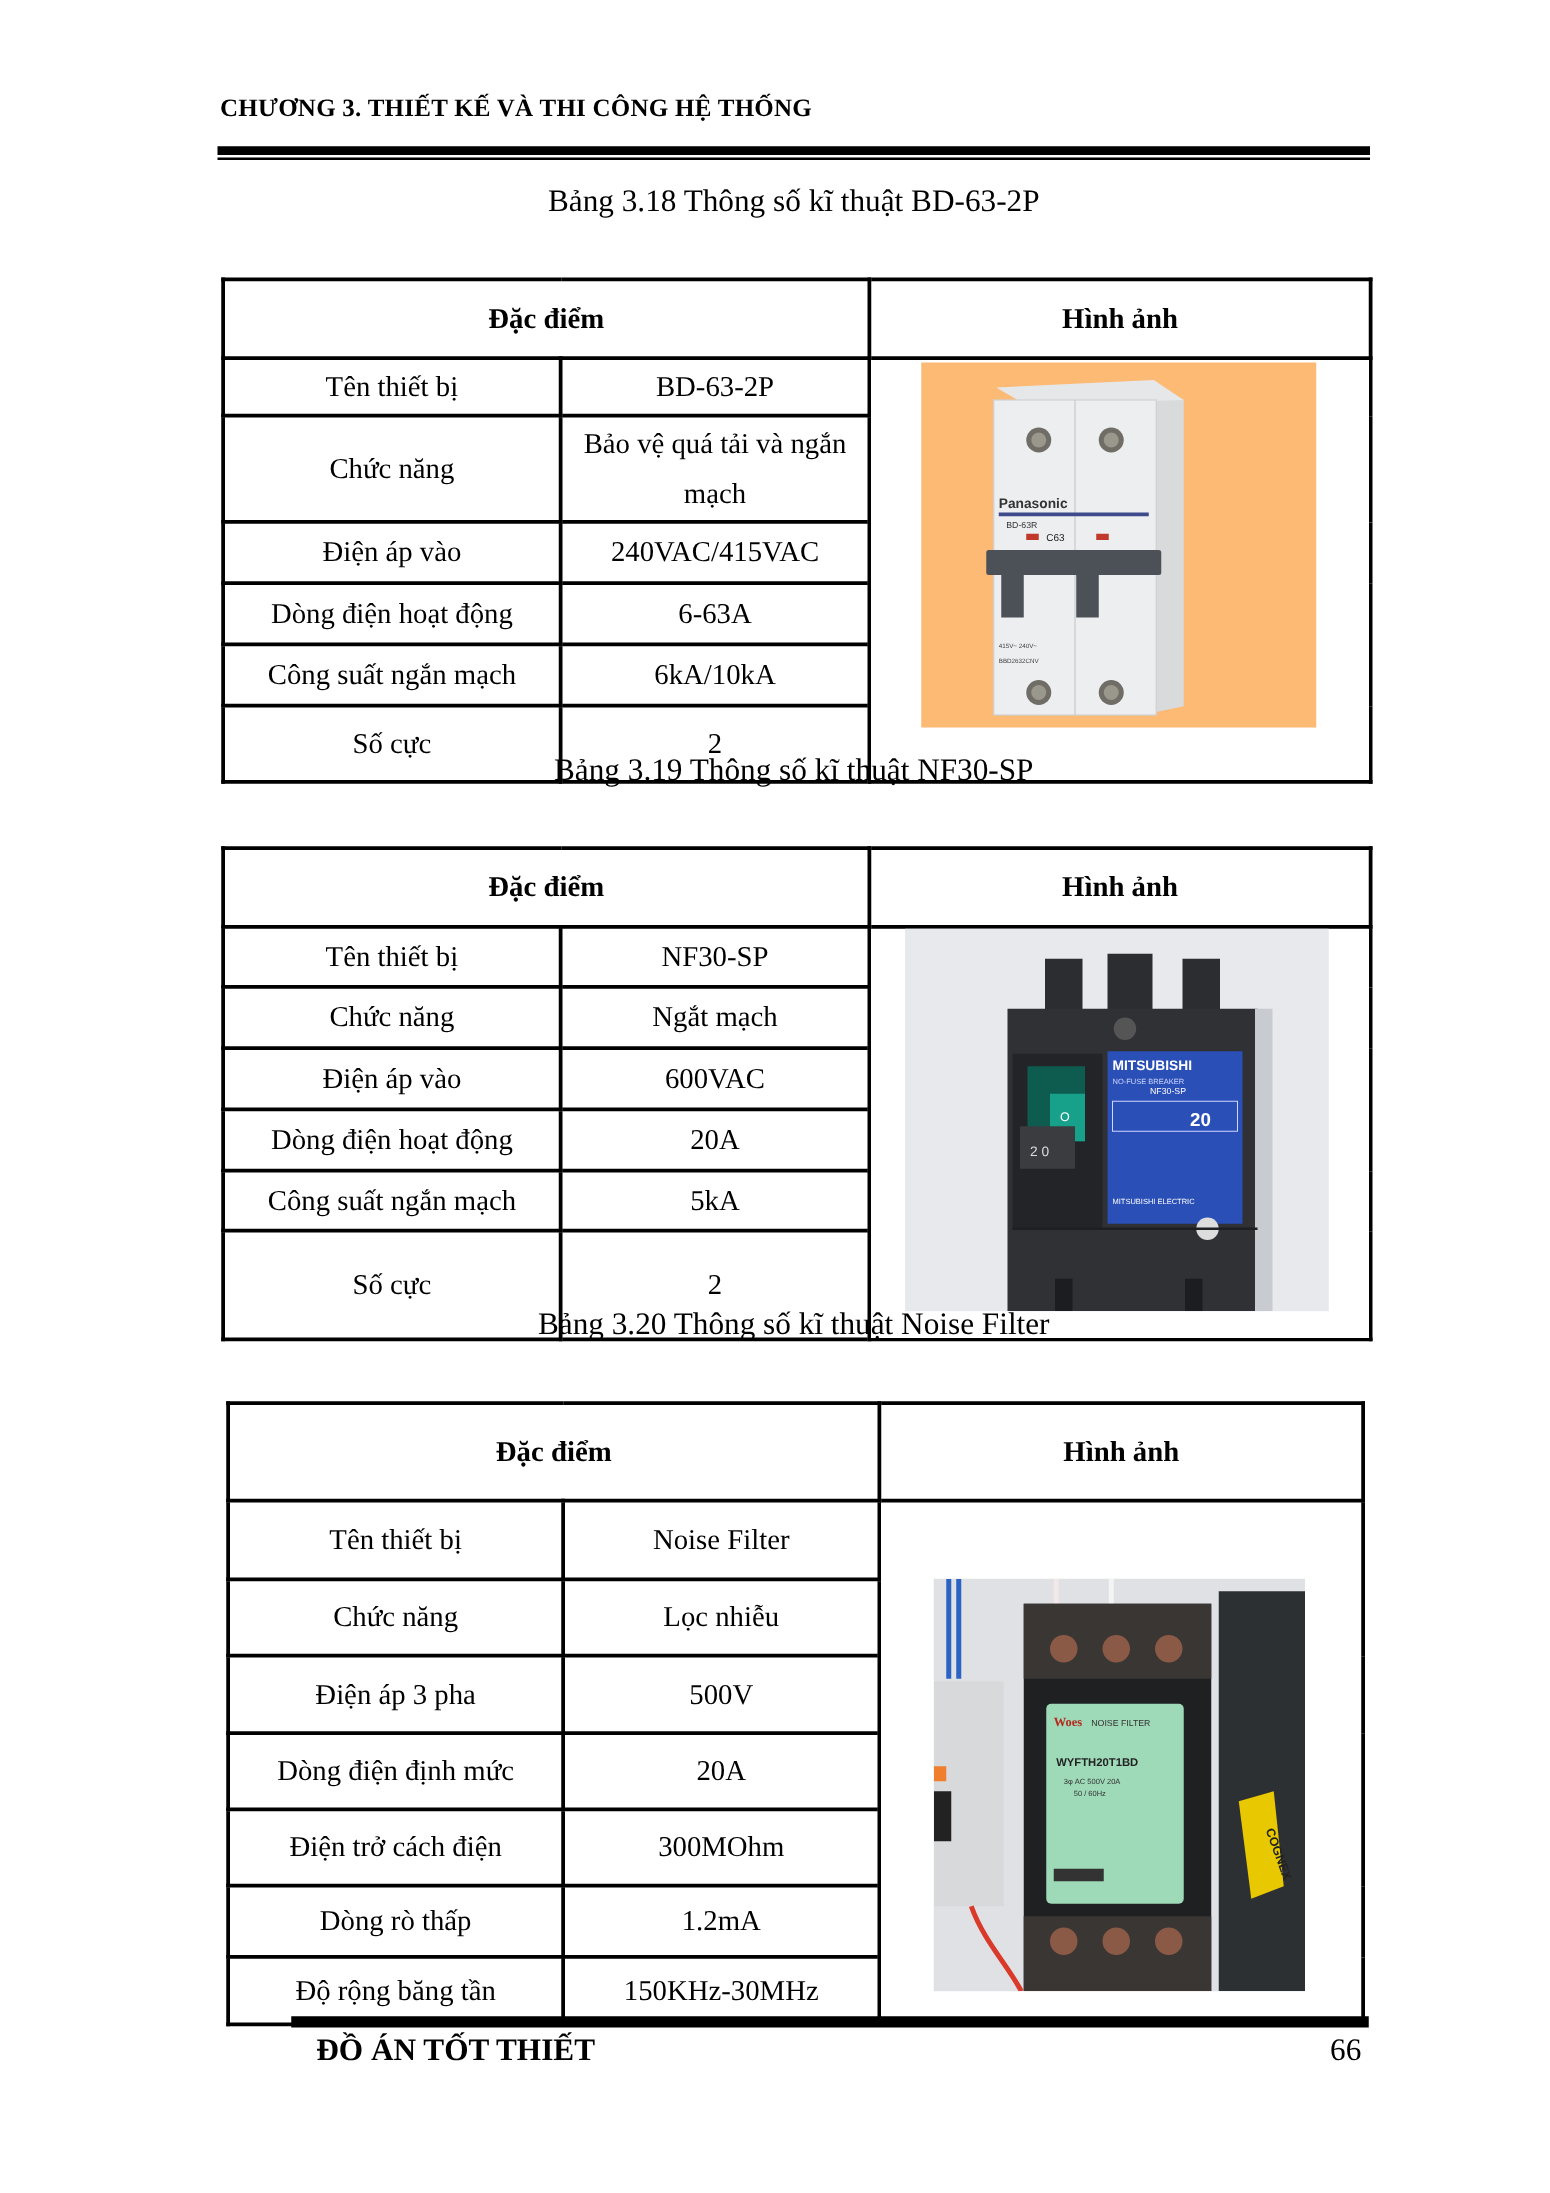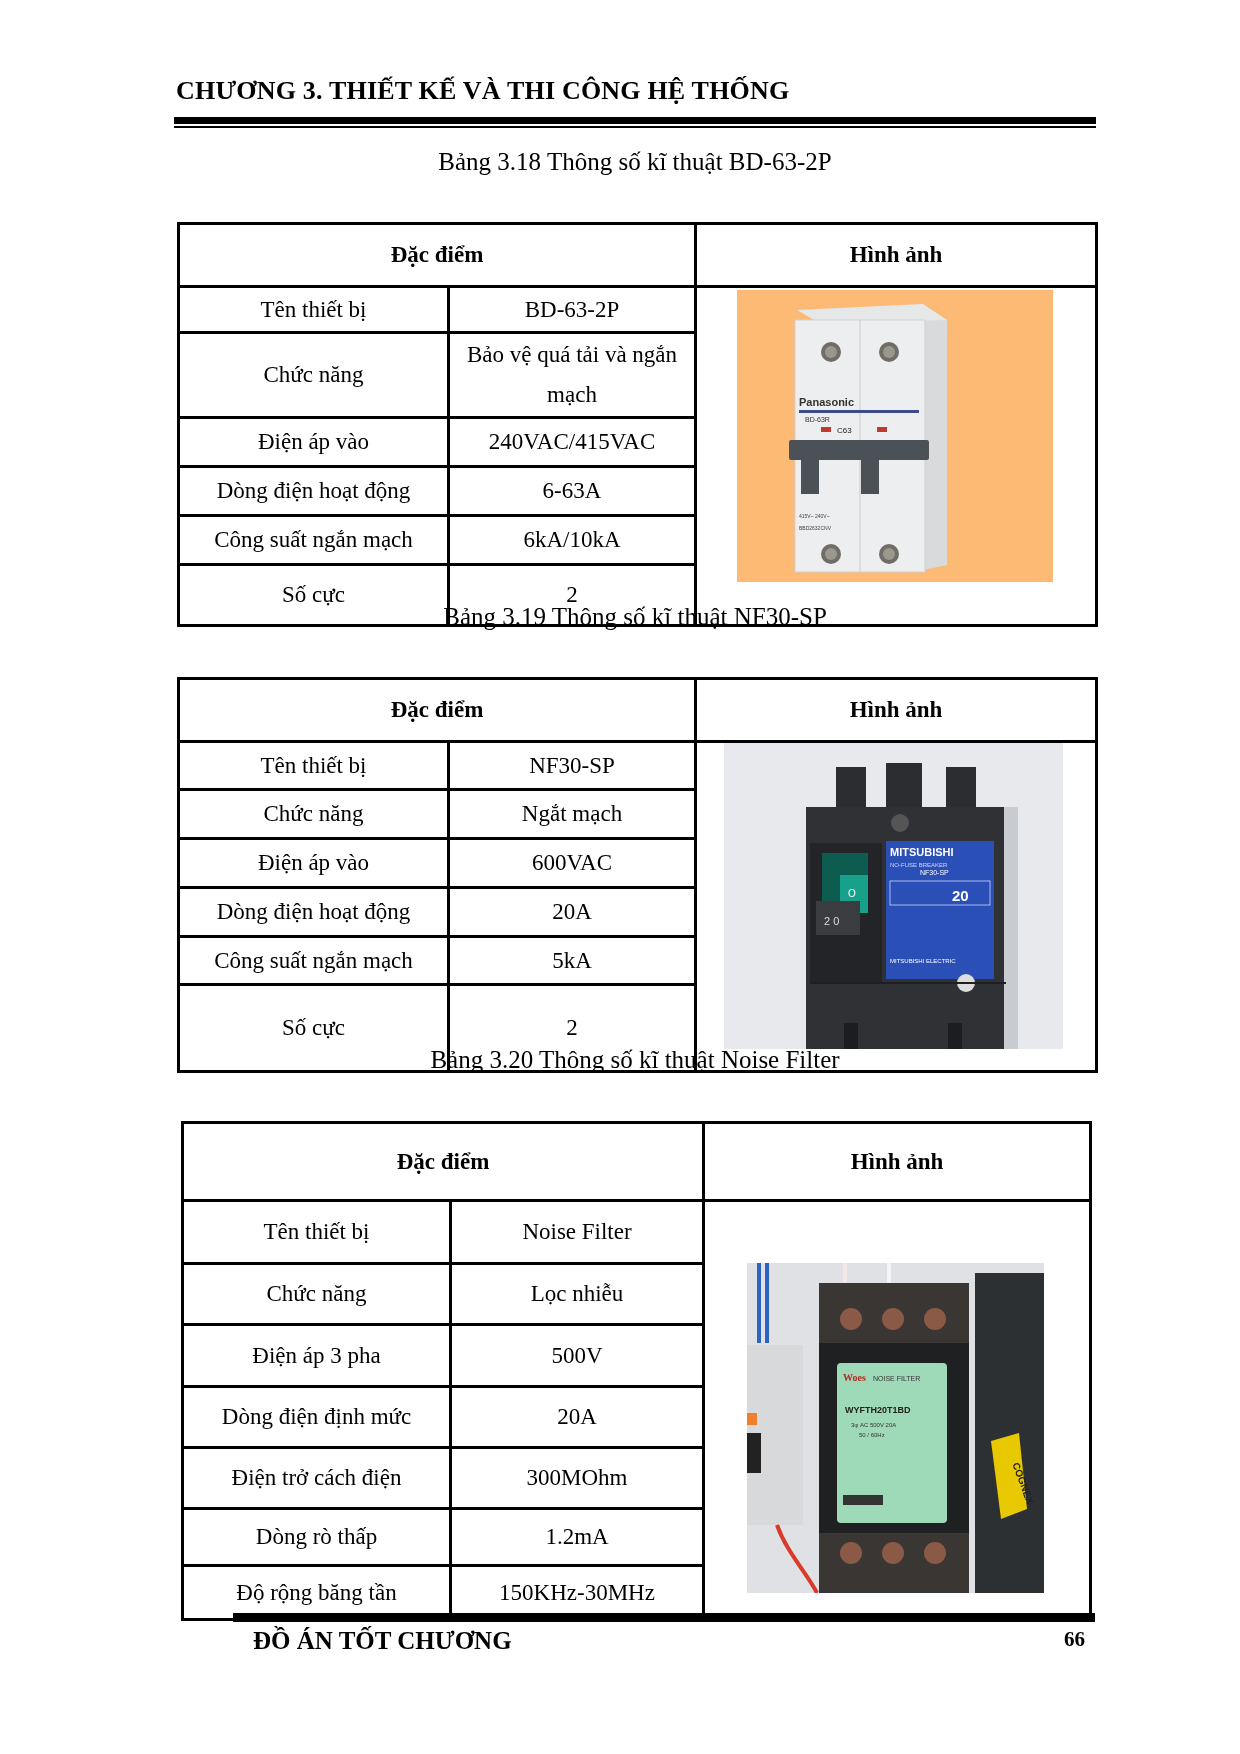--- a/index.html
+++ b/index.html
@@ -1,29 +1,29 @@
 <!DOCTYPE html>
 <html><head>
 <meta charset="utf-8">
 <style>
   html, body { margin:0; padding:0; background:#fff; }
   body { width:1240px; height:1754px; position:relative; overflow:hidden;
          font-family:"Liberation Serif", "DejaVu Serif", serif; color:#000; }
   .abs { position:absolute; }
-  .chapter-title { left:176px; top:76px; font-size:26px; font-weight:bold; letter-spacing:0.2px; white-space:nowrap; }
+  .chapter-title { left:176px; top:76px; font-size:20px; font-weight:bold; letter-spacing:0.2px; white-space:nowrap; }
   .rule-thick { background:#000; }
   .caption { font-size:25px; text-align:center; white-space:nowrap; }
   table.spec { position:absolute; border-collapse:collapse; table-layout:fixed;margin-top:24px; }
   table.spec td, table.spec th { border:3px solid #000; padding:0; text-align:center; vertical-align:middle;
        font-size:23px; line-height:40px; }
   table.spec th { font-weight:bold; }
   .imgcell { position:relative; background:#fff; }
   .photo { position:absolute; overflow:hidden; }
   .footer-title { left:253px; top:1627px; font-size:25px; font-weight:bold; white-space:nowrap; }
-  .page-num { left:1064px; top:1627px; font-size:21px; white-space:nowrap;font-weight:bold; }
+  .page-num { left:1064px; top:1627px; font-size:25px; white-space:nowrap; }
 </style>
 </head>
 <body>
 
 <div class="abs chapter-title">CHƯƠNG 3. THIẾT KẾ VÀ THI CÔNG HỆ THỐNG</div>
 <div class="abs rule-thick" style="left:174px; top:117px; width:922px; height:7px;"></div>
 <div class="abs rule-thick" style="left:174px; top:126px; width:922px; height:2px;"></div>
 
 <div class="abs caption" style="left:177px; width:916px; top:148px;">Bảng 3.18 Thông số kĩ thuật BD-63-2P</div>
 <table class="spec" style="left:177px; top:198px; width:918px;">
@@ -247,14 +247,14 @@
     <td>1.2mA</td>
   </tr>
   <tr style="height:54px">
     <td>Độ rộng băng tần</td>
     <td>150KHz-30MHz</td>
   </tr>
 </tbody>
   </table>
 
 <div class="abs rule-thick" style="left:233px; top:1613px; width:862px; height:9px;"></div>
-<div class="abs footer-title">ĐỒ ÁN TỐT CHƯƠNG</div>
+<div class="abs footer-title">ĐỒ ÁN TỐT THIẾT</div>
 <div class="abs page-num">66</div>
 
 </body></html>

